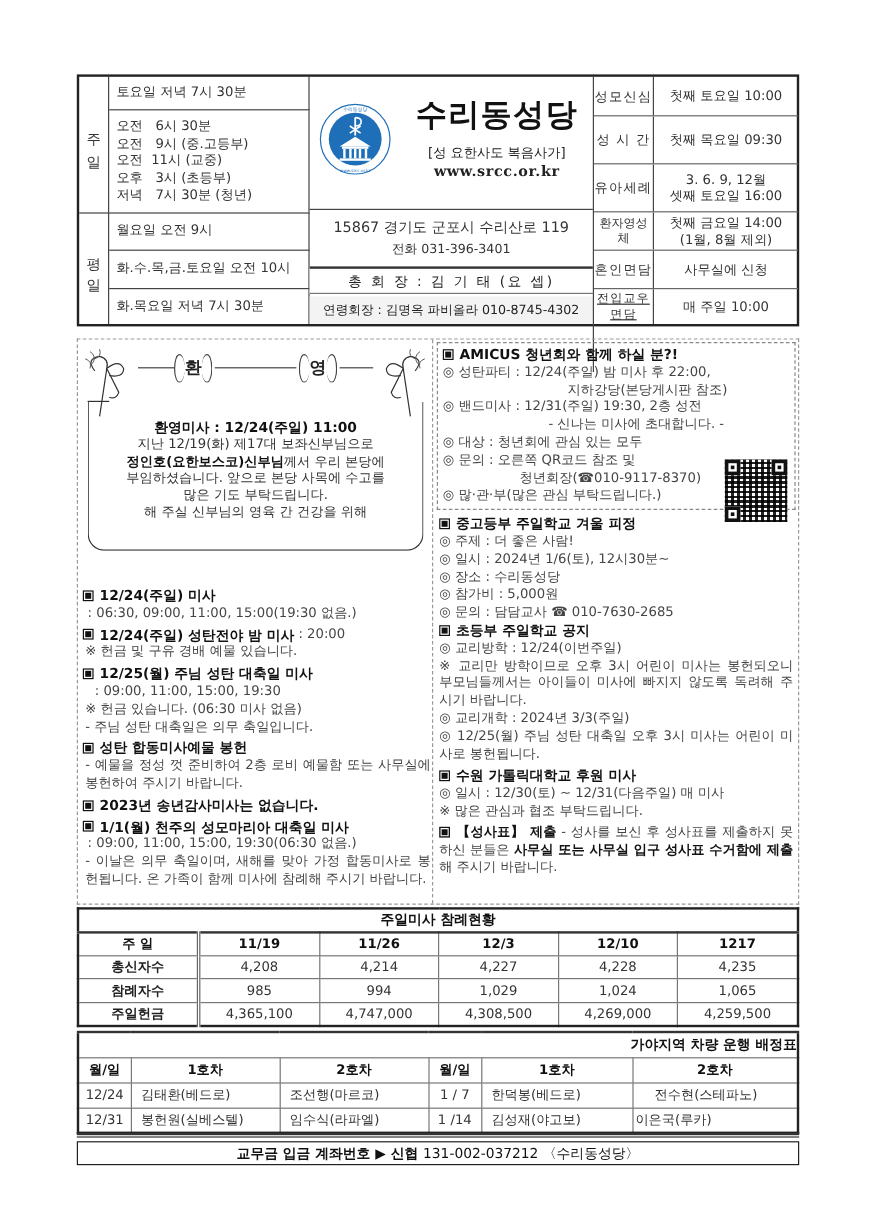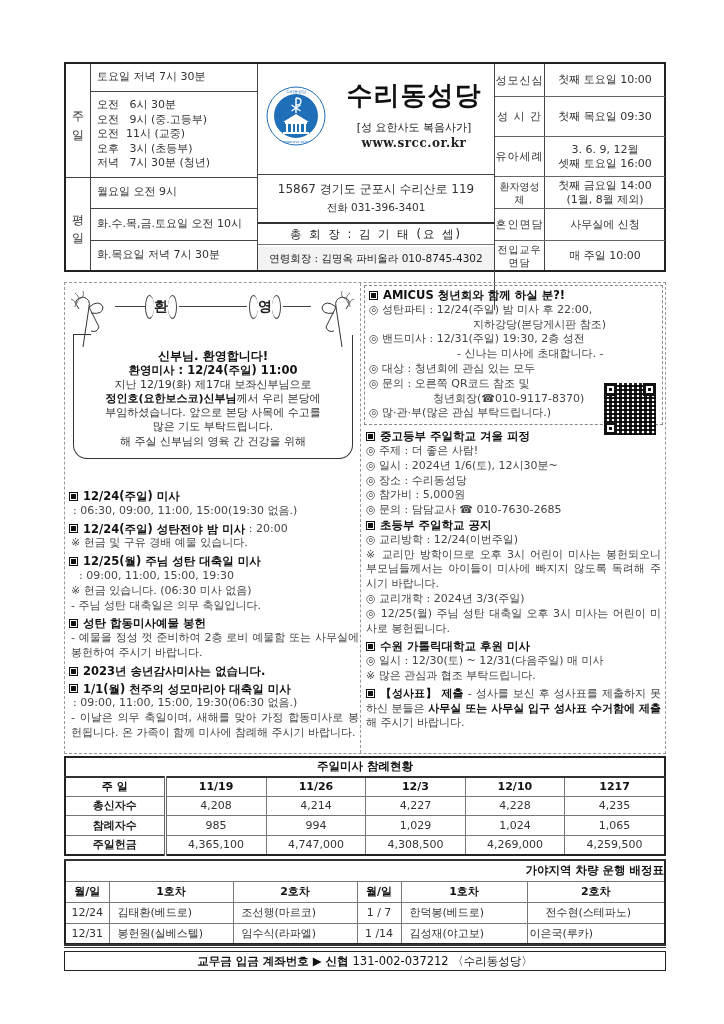--- a/index.html
+++ b/index.html
@@ -188,21 +188,21 @@
           <span>(1월, 8월 제외)</span>
         </div>
     </div>
     <div class="rt-row" style="top:145px;height:32px;">
       <div class="rt-label">혼인면담</div>
       <div class="rt-val">
           <span>사무실에 신청</span>
         </div>
     </div>
     <div class="rt-row" style="top:177px;height:29px;border-bottom:none;">
-      <div class="rt-label" style="font-size:10px;">전입교우 면담</div>
+      <div class="rt-label" style="font-size:10px;text-decoration:underline;">전입교우 면담</div>
       <div class="rt-val">
           <span>매 주일 10:00</span>
         </div>
     </div>
   </div>
 </div>
 
 <div class="main">
   <div class="left-col">
 
@@ -223,21 +223,20 @@
         <span>환</span>
       </div>
     <div class="badge-line" style="left:114px;width:68px;"></div>
     <div class="welcome-badge" style="left:184px;">
         <span>영</span>
       </div>
     <div class="badge-line" style="left:218px;width:28px;"></div>
     <div class="welcome-frame"></div>
 
     <div class="welcome-text">
-      <div class="h1">신부님. 환영합니다!</div>
       <div class="h2">환영미사 : 12/24(주일) 11:00</div>
       <div>지난 12/19(화) 제17대 보좌신부님으로</div>
       <div><b>정인호(요한보스코)신부님</b><span>께서 우리 본당에</span></div>
       <div>부임하셨습니다. 앞으로 본당 사목에 수고를</div>
       <div>많은 기도 부탁드립니다.</div>
       <div>해 주실 신부님의 영육 간 건강을 위해</div>
     </div>
 
     <div class="notices">
       <div class="nh">

